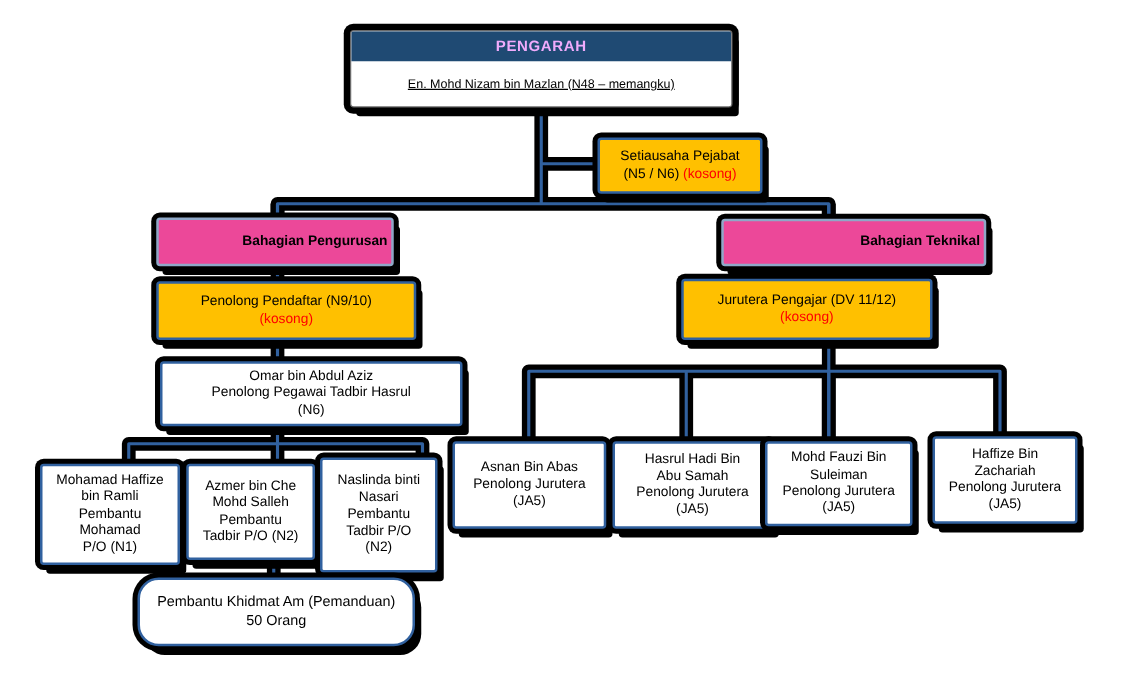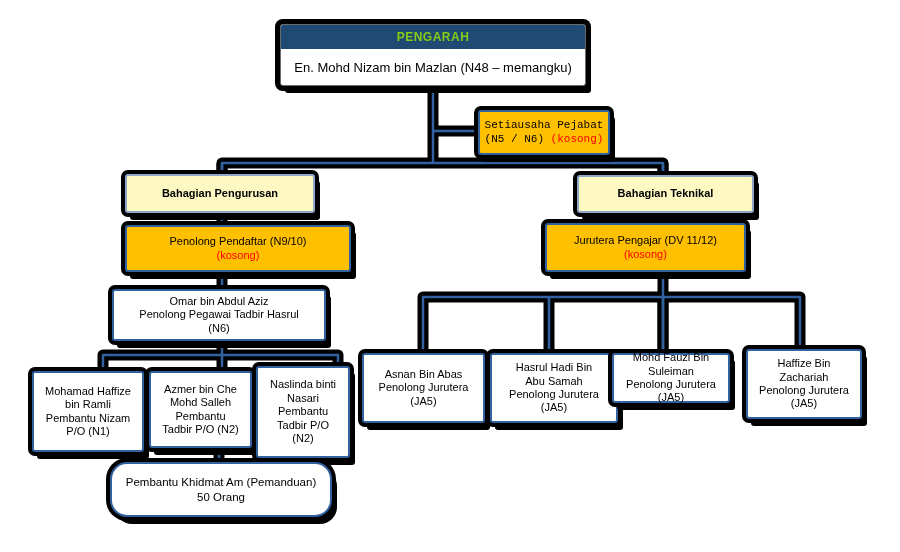--- a/index.html
+++ b/index.html
@@ -13,54 +13,54 @@
 
   .box{
     position:absolute;z-index:2;box-sizing:border-box;
     display:flex;flex-direction:column;justify-content:center;align-items:center;
     text-align:center;font-size:11px;line-height:1.22;
     background:#fff;border:2px solid #31619F;border-radius:3px;
     box-shadow:0 0 0 4px #000, 5px 7px 0 0 #000;
     padding:2px 3px;
   }
   .box.orange{background:#FFC000;}
-  .box.lightblue{background:#fef9c3;border-color:#8FA8C8;font-weight:bold;}
+  .box.lightblue{background:#ec4899;border-color:#8FA8C8;font-weight:bold;align-items:flex-end;}
   .vacant{color:#FF0000;}
 
   .group{
     position:absolute;z-index:2;box-sizing:border-box;
     background:#fff;border:1px solid #6b6b6b;border-radius:3px;
     box-shadow:0 0 0 5px #000, 5px 7px 0 0 #000;
     display:flex;flex-direction:column;overflow:hidden;
   }
   .group .hdr{
-    background:#1F4A73;color:#84cc16;font-weight:bold;font-size:12px;
+    background:#1F4A73;color:#f0abfc;font-weight:bold;font-size:12px;
     display:flex;align-items:center;justify-content:center;height:24px;
     letter-spacing:.5px;
   }
   .group .bdy{
     flex:1;display:flex;align-items:center;justify-content:center;
-    font-size:13px;text-align:right;
+    font-size:10px;text-align:right;text-decoration:underline;
   }
 
   
   #pengarah-group{left:280px;top:24px;width:306px;height:62px;}
-  #setiausaha{left:478px;top:110px;width:132px;height:45px;font-family:Liberation Mono, monospace;}
+  #setiausaha{left:478px;top:110px;width:132px;height:45px;}
   #bhg-pengurusan{left:125px;top:174px;width:190px;height:39px;}
-  #penolong-pendaftar{left:125px;top:225px;width:226px;height:47px;}
-  #omar{left:112px;top:289px;width:214px;height:52px;}
+  #penolong-pendaftar{left:125px;top:225px;width:208px;height:47px;}
+  #omar{left:128px;top:289px;width:242px;height:52px;}
   #haffize{left:32px;top:371px;width:112px;height:81px;}
   #azmer{left:149px;top:371px;width:103px;height:77px;}
   #naslinda{left:256px;top:366px;width:94px;height:92px;}
   #pembantu-khidmat{left:110px;top:462px;width:222px;height:55px;font-size:11.5px;border-radius:17px;}
-  #bhg-teknikal{left:577px;top:175px;width:177px;height:38px;}
+  #bhg-teknikal{left:577px;top:175px;width:212px;height:38px;}
   #jurutera{left:545px;top:223px;width:201px;height:49px;}
   #asnan{left:362px;top:353px;width:123px;height:70px;}
   #hasrul{left:490px;top:353px;width:128px;height:70px;}
-  #fauzi{left:612px;top:353px;width:118px;height:50px;}
+  #fauzi{left:612px;top:353px;width:118px;height:68px;}
   #zuraini{left:746px;top:349px;width:116px;height:70px;}
 </style>
 </head>
 <body>
 
 <div id="canvas">
 
   <svg class="wires" width="900" height="552" viewBox="0 0 900 552" aria-hidden="true">
     <g class="wire-black">
       <path d="M433,86 V163"></path>
@@ -112,21 +112,21 @@
 
   <div class="box" id="omar">
     <div>Omar bin Abdul Aziz</div>
     <div>Penolong Pegawai Tadbir Hasrul</div>
     <div>(N6)</div>
   </div>
 
   <div class="box" id="haffize">
     <div>Mohamad Haffize</div>
     <div>bin Ramli</div>
-    <div>Pembantu Nizam</div>
+    <div>Pembantu Mohamad</div>
     <div>P/O (N1)</div>
   </div>
 
   <div class="box" id="azmer">
     <div>Azmer bin Che</div>
     <div>Mohd Salleh</div>
     <div>Pembantu</div>
     <div>Tadbir P/O (N2)</div>
   </div>
 

